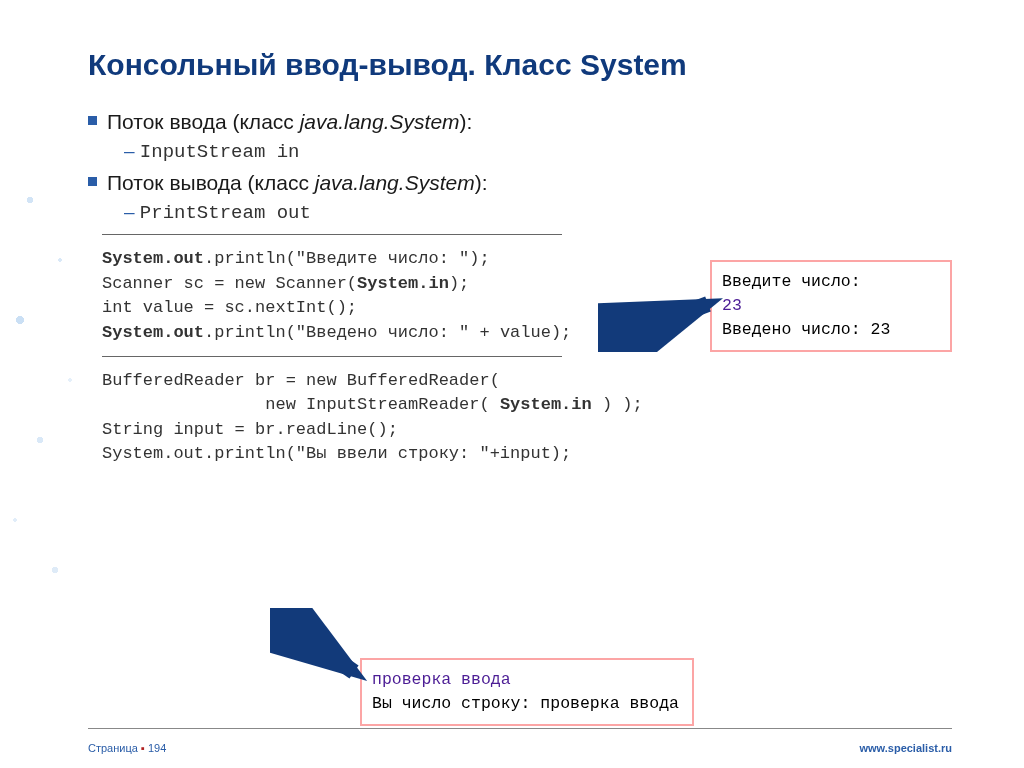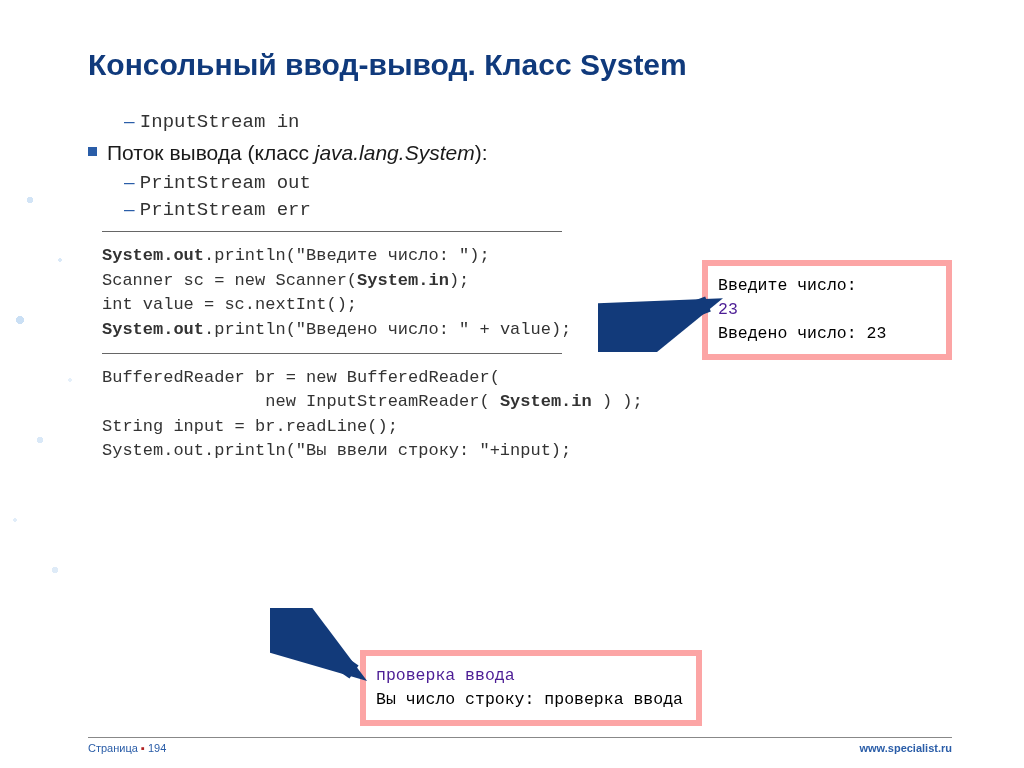--- a/index.html
+++ b/index.html
@@ -79,70 +79,75 @@
     font-family: "Courier New", monospace;
     font-size: 17px;
     line-height: 1.45;
     color: #333;
     margin-left: 14px;
     white-space: pre;
   }
   .code b { font-weight: bold; text-align: center; }
   .output-box {
     position: absolute;
-    border: 6px solid #fca5a5;
+    border: 2px solid #fca5a5;
     font-family: "Courier New", monospace;
     font-size: 16.5px;
     line-height: 1.45;
     padding: 8px 10px;
     background: #fff;
   }
   #out1 { top: 260px; right: 72px; width: 218px; }
   #out2 { bottom: 42px; left: 360px; width: 310px; }
   .green { color: #4c1d95; }
   .arrow {
     position: absolute;
     pointer-events: none;
   }
   .footer {
     position: absolute;
     bottom: 14px;
     left: 88px;
     right: 72px;
     border-top: 1px solid #888;
-    padding-top: 4px;
+    padding-top: 13px;
     display: flex;
     justify-content: space-between;
     font-size: 11px;
     color: #2a5da8;
     align-items: center;
   }
   .footer .pg { color: #2a5da8; }
   .footer .pg .red { color: #b02020; }
   .footer .url { color: #2a5da8; font-weight: bold; }
 </style>
 </head>
 <body>
 
 <div class="bg-dots"></div>
 
 <div class="slide">
 
   <h1>Консольный ввод-вывод. Класс System</h1>
 
+  <div class="bullet">
+    <span class="sq"></span>
+    <span class="txt">
+      <span>Поток ввода (класс </span><em>java.lang.System</em><span>):</span>
+    </span>
+  </div>
   <div class="sub">InputStream in</div>
 
   <div class="bullet">
     <span class="sq"></span>
     <span class="txt">
       <span>Поток вывода (класс </span><em>java.lang.System</em><span>):</span>
     </span>
   </div>
   <div class="sub">PrintStream out</div>
-  <div class="sub">PrintStream err</div>
 
   <hr class="sep">
 
   <div class="code"><b>System.out</b><span>.println("Введите число: ");</span>
 <span>Scanner sc = new Scanner(</span><b>System.in</b><span>);</span>
 <span>int value = sc.nextInt();</span>
 <b>System.out</b><span>.println("Введено число: " + value);</span></div>
 
   <hr class="sep">
 

